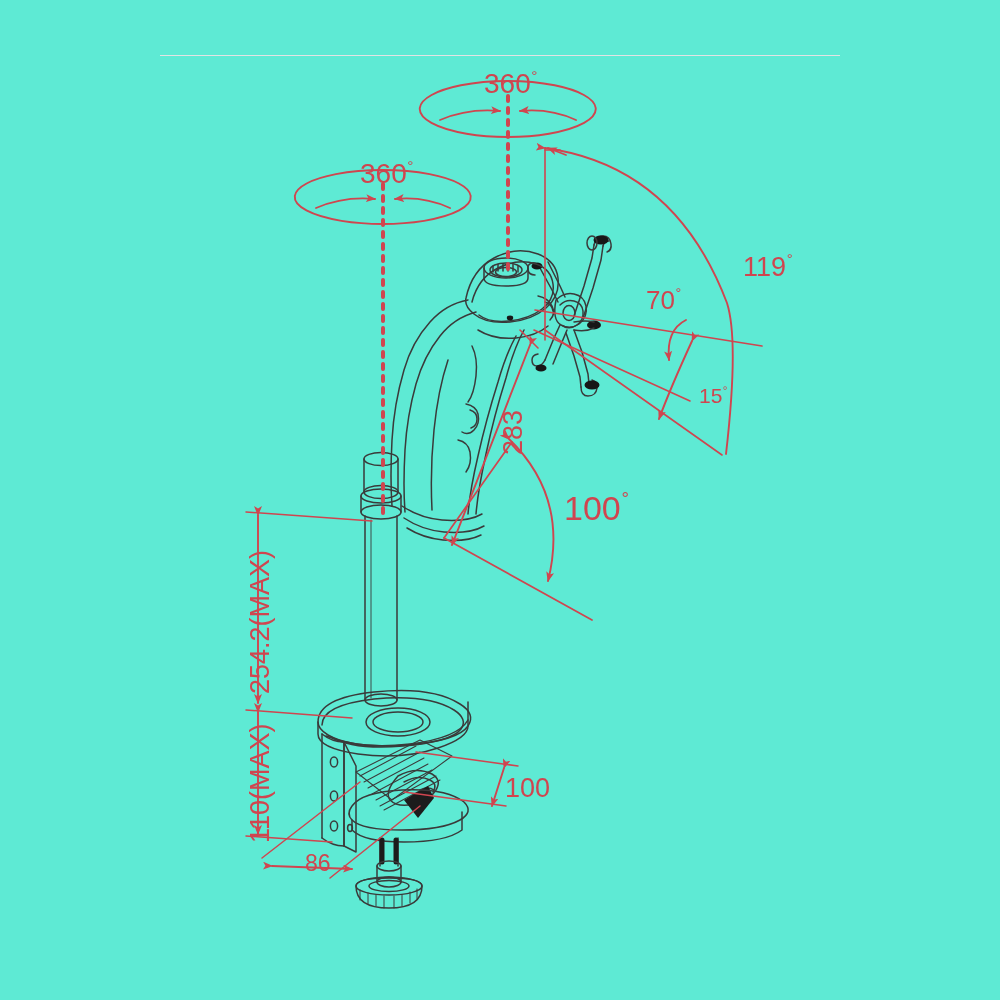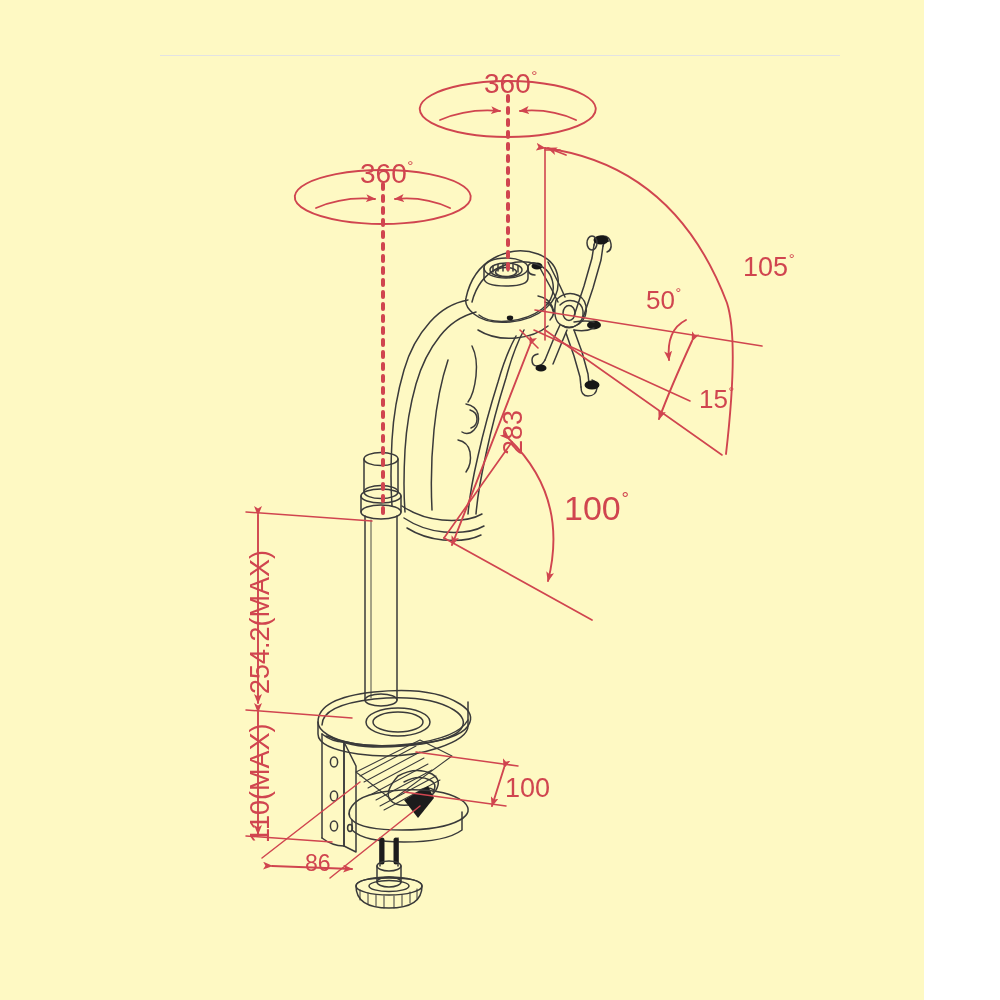--- a/index.html
+++ b/index.html
@@ -2,23 +2,23 @@
 <html><head>
 <meta charset="utf-8">
 <style>
   html, body {
     margin: 0;
     padding: 0;
     background: #ffffff;
   }
   #page {
     position: relative;
-    width: 924px;
+    width: 1000px;
     height: 1000px;
-    background: #fef9c3;
+    background: #5eead4;
     overflow: hidden;
     font-family: "Liberation Sans", sans-serif;
   }
   #drawing {
     position: absolute;
     left: 0;
     top: 0;
     width: 1000px;
     height: 1000px;
   }
@@ -294,28 +294,28 @@
 
   <div class="dim-label" style="left:484px; top:68px; font-size:28px;">
     <span>360</span><span class="deg-sup">°</span>
   </div>
 
   <div class="dim-label" style="left:360px; top:158px; font-size:28px;">
     <span>360</span><span class="deg-sup">°</span>
   </div>
 
   <div class="dim-label" style="left:743px; top:252px; font-size:27px;">
-    <span>105</span><span class="deg-sup">°</span>
+    <span>119</span><span class="deg-sup">°</span>
   </div>
 
   <div class="dim-label" style="left:646px; top:285px; font-size:26px;">
-    <span>50</span><span class="deg-sup">°</span>
-  </div>
-
-  <div class="dim-label" style="left:699px; top:384px; font-size:26px;">
+    <span>70</span><span class="deg-sup">°</span>
+  </div>
+
+  <div class="dim-label" style="left:699px; top:384px; font-size:21px;">
     <span>15</span><span class="deg-sup">°</span>
   </div>
 
   <div class="dim-label" style="left:564px; top:489px; font-size:34px;">
     <span>100</span><span class="deg-sup">°</span>
   </div>
 
   <div class="dim-label vert-label" style="left:498px; top:455px; font-size:27px; transform:rotate(-90deg);">
     <span>283</span>
   </div>

